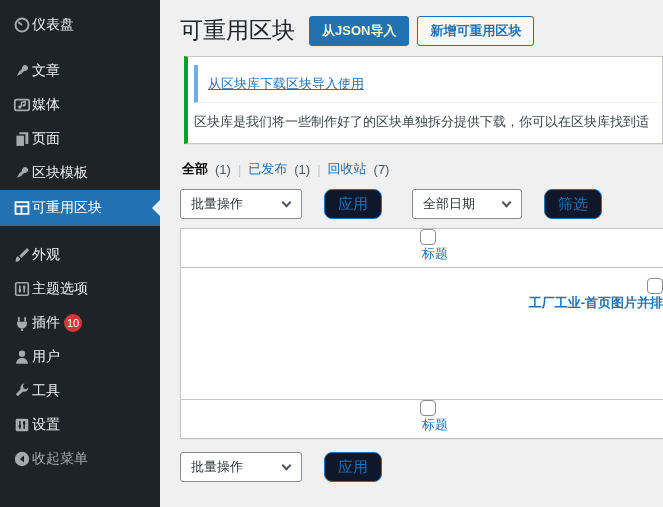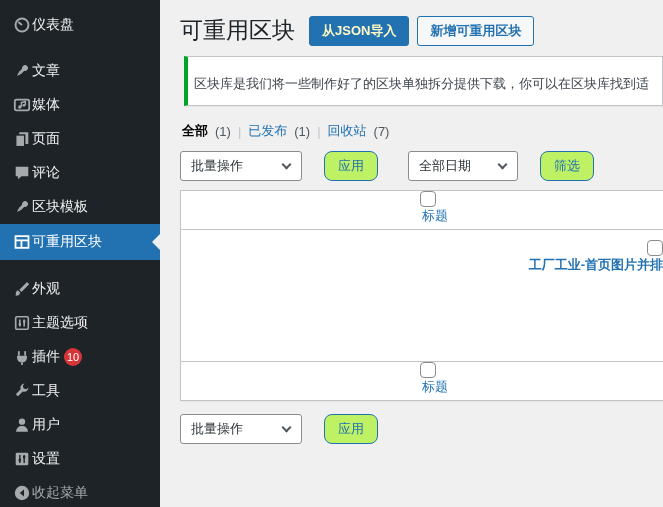--- a/index.html
+++ b/index.html
@@ -78,23 +78,23 @@
     border-radius: 3px; height: 30px; line-height: 28px;
     font-size: 13px; color: #2c3338; padding: 0 30px 0 10px;
     min-width: 122px; cursor: pointer;
   }
   .select.dates { min-width: 110px; margin-left: 8px; }
   .select .chev {
     position: absolute; right: 11px; top: 9px; width: 7px; height: 7px;
     border: solid #50575e; border-width: 0 2px 2px 0; transform: rotate(45deg);
   }
   .btn-small {
-    background: #bef264; border: 1px solid #2271b1; color: #2271b1;
+    background: #0f172a; border: 1px solid #2271b1; color: #2271b1;
     border-radius: 8px; height: 30px; line-height: 28px; padding: 0 13px;
-    font-size: 13px; cursor: pointer; display: inline-block;
+    font-size: 15px; cursor: pointer; display: inline-block;
   }
 
   
   .list-table {
     margin-top: 9px; background: #fff;
     border: 1px solid #c3c4c7; border-right: none;
     box-shadow: 0 1px 1px rgba(0,0,0,.04);
   }
   .tr { display: flex; align-items: center; padding: 0 0 0 12px; flex-direction: column; }
   .tr.head { height: 39px; border-bottom: 1px solid #c3c4c7; }
@@ -158,28 +158,20 @@
     <div class="menu-item">
       <span class="mi-icon">
         <svg viewBox="0 0 20 20">
             <rect x="7" y="2.5" width="10" height="13" fill="#a7aaad"></rect>
             <rect x="3" y="5.5" width="10" height="13" fill="#a7aaad" stroke="#1d2327" stroke-width="1.6"></rect>
           </svg>
       </span>
       <span>页面</span>
     </div>
 
-    <div class="menu-item">
-      <span class="mi-icon">
-        <svg viewBox="0 0 20 20">
-            <path fill="#a7aaad" d="M3 3h14v10.5H9.5L5.5 17v-3.5H3z"></path>
-          </svg>
-      </span>
-      <span>评论</span>
-    </div>
 
     <div class="menu-item">
       <span class="mi-icon">
         <svg viewBox="0 0 20 20">
             <g transform="rotate(45 10 10)" fill="#a7aaad">
               <circle cx="10" cy="5.2" r="3.2"></circle>
               <rect x="8.3" y="6.5" width="3.4" height="5.5"></rect>
               <path d="M10 18l-2-6h4z"></path>
             </g>
           </svg>
@@ -232,34 +224,34 @@
             <path d="M10 16v3" stroke-width="2"></path>
           </svg>
       </span>
       <span>插件</span>
       <span class="badge">10</span>
     </div>
 
     <div class="menu-item">
       <span class="mi-icon">
         <svg viewBox="0 0 20 20" fill="#a7aaad">
-            <path d="M17.2 6.2a4.6 4.6 0 01-6.3 4.3l-5.4 5.4-2.4-2.4 5.4-5.4a4.6 4.6 0 014.3-6.3L10.9 4l.8 3.3 3.3.8z"></path>
-          </svg>
-      </span>
-      <span>工具</span>
-    </div>
-
-    <div class="menu-item">
-      <span class="mi-icon">
-        <svg viewBox="0 0 20 20" fill="#a7aaad">
             <circle cx="10" cy="6.3" r="3.5"></circle>
             <path d="M3.4 17.5c.4-4.2 3-6.3 6.6-6.3s6.2 2.1 6.6 6.3z"></path>
           </svg>
       </span>
       <span>用户</span>
+    </div>
+
+    <div class="menu-item">
+      <span class="mi-icon">
+        <svg viewBox="0 0 20 20" fill="#a7aaad">
+            <path d="M17.2 6.2a4.6 4.6 0 01-6.3 4.3l-5.4 5.4-2.4-2.4 5.4-5.4a4.6 4.6 0 014.3-6.3L10.9 4l.8 3.3 3.3.8z"></path>
+          </svg>
+      </span>
+      <span>工具</span>
     </div>
 
     <div class="menu-item">
       <span class="mi-icon">
         <svg viewBox="0 0 20 20">
             <rect x="3" y="3" width="14" height="14" rx="1.5" fill="#a7aaad"></rect>
             <line x1="7.6" y1="5.5" x2="7.6" y2="14.5" stroke="#1d2327" stroke-width="1.6"></line>
             <line x1="12.4" y1="5.5" x2="12.4" y2="14.5" stroke="#1d2327" stroke-width="1.6"></line>
             <rect x="6.3" y="10" width="2.6" height="2.6" fill="#1d2327"></rect>
             <rect x="11.1" y="6.6" width="2.6" height="2.6" fill="#1d2327"></rect>
@@ -282,20 +274,23 @@
 
   <div class="content">
 
     <div class="page-header">
       <h1 class="page-title">可重用区块</h1>
       <span class="btn btn-primary">从JSON导入</span>
       <span class="btn btn-secondary">新增可重用区块</span>
     </div>
 
     <div class="notice">
+      <div class="notice-row first">
+        <a>从区块库下载区块导入使用</a>
+      </div>
       <p class="notice-desc">区块库是我们将一些制作好了的区块单独拆分提供下载，你可以在区块库找到适</p>
     </div>
 
     <div class="subsubsub">
       <span class="current-filter">全部</span>
       <span class="count">(1)</span>
       <span class="sep">|</span>
       <a class="link" style="text-decoration:none">已发布</a>
       <span class="count">(1)</span>
       <span class="sep">|</span>

